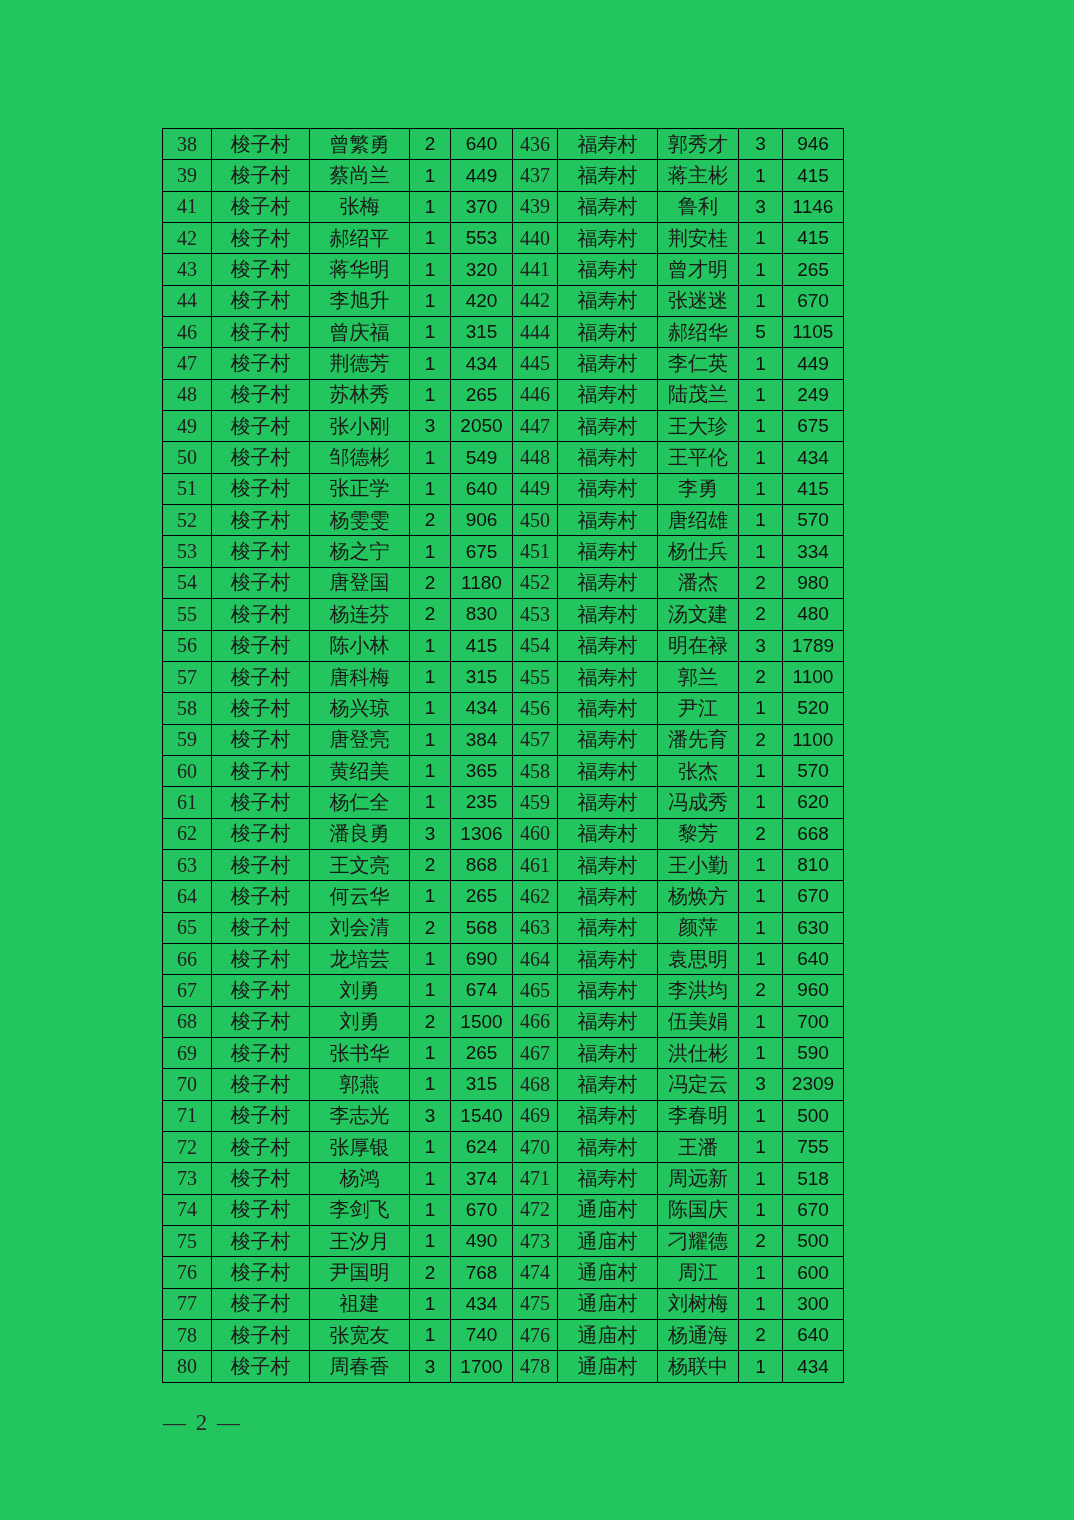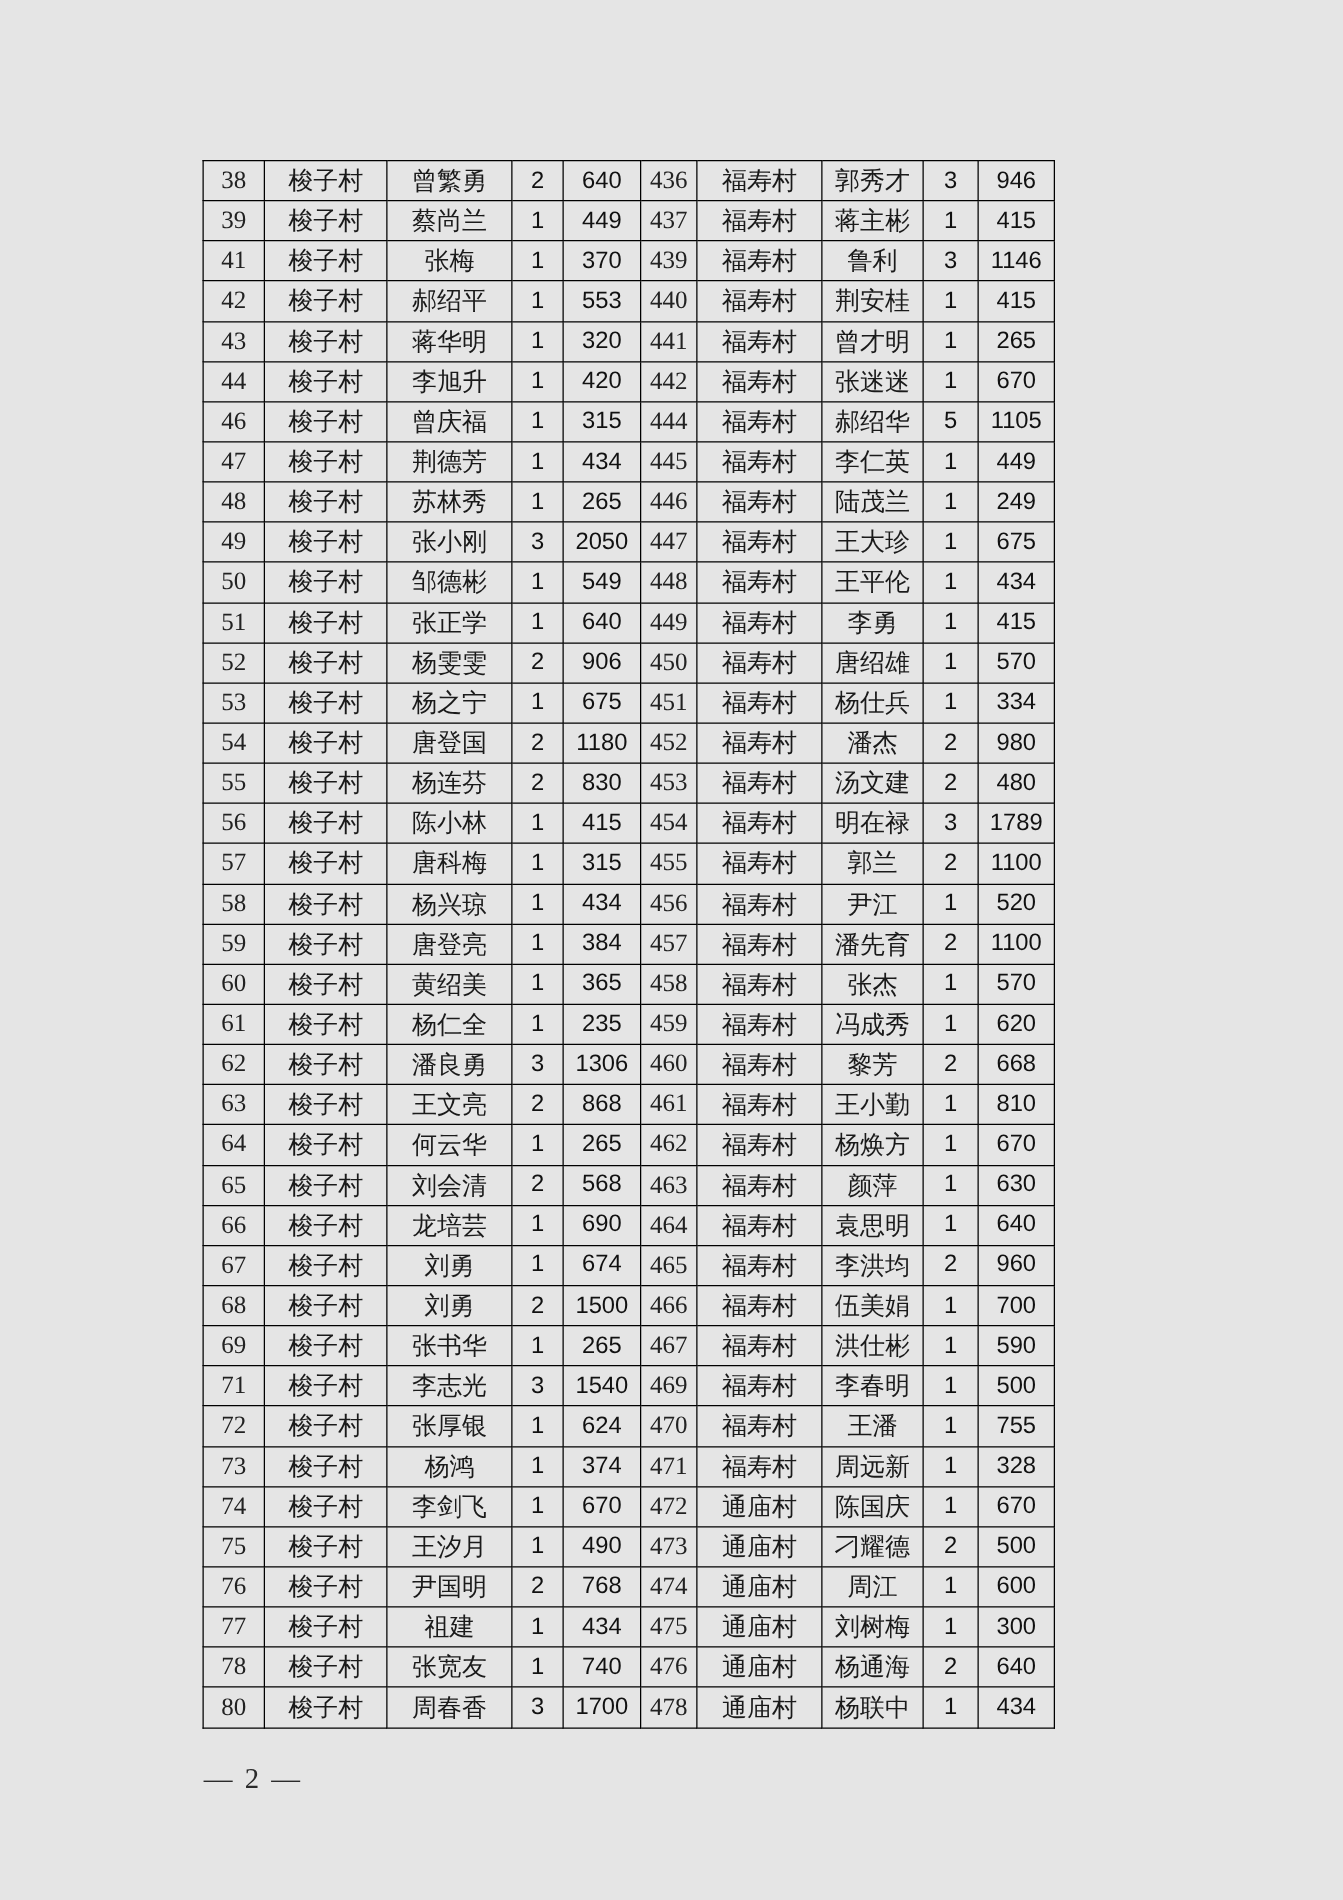--- a/index.html
+++ b/index.html
@@ -9,21 +9,21 @@
   }
   body {
     width: 1074px;
     height: 1520px;
     position: relative;
     font-family: "Liberation Serif", "DejaVu Serif", serif;
   }
   .page {
     position: absolute;
     inset: 0;
-    background: #e5e5e5;
+    background: #22c55e;
   }
   table.roster {
     position: absolute;
     left: 162px;
     top: 128px;
     width: 681px;
     height: 1255px;
     border-collapse: collapse;
     table-layout: fixed;
   }
@@ -438,20 +438,32 @@
           <td class="c-cjk">张书华</td>
           <td class="c-num">1</td>
           <td class="c-num">265</td>
           <td class="c-serial">467</td>
           <td class="c-cjk">福寿村</td>
           <td class="c-cjk">洪仕彬</td>
           <td class="c-num">1</td>
           <td class="c-num">590</td>
         </tr>
         <tr>
+          <td class="c-serial">70</td>
+          <td class="c-cjk">梭子村</td>
+          <td class="c-cjk">郭燕</td>
+          <td class="c-num">1</td>
+          <td class="c-num">315</td>
+          <td class="c-serial">468</td>
+          <td class="c-cjk">福寿村</td>
+          <td class="c-cjk">冯定云</td>
+          <td class="c-num">3</td>
+          <td class="c-num">2309</td>
+        </tr>
+        <tr>
           <td class="c-serial">71</td>
           <td class="c-cjk">梭子村</td>
           <td class="c-cjk">李志光</td>
           <td class="c-num">3</td>
           <td class="c-num">1540</td>
           <td class="c-serial">469</td>
           <td class="c-cjk">福寿村</td>
           <td class="c-cjk">李春明</td>
           <td class="c-num">1</td>
           <td class="c-num">500</td>
@@ -471,21 +483,21 @@
         <tr>
           <td class="c-serial">73</td>
           <td class="c-cjk">梭子村</td>
           <td class="c-cjk">杨鸿</td>
           <td class="c-num">1</td>
           <td class="c-num">374</td>
           <td class="c-serial">471</td>
           <td class="c-cjk">福寿村</td>
           <td class="c-cjk">周远新</td>
           <td class="c-num">1</td>
-          <td class="c-num">328</td>
+          <td class="c-num">518</td>
         </tr>
         <tr>
           <td class="c-serial">74</td>
           <td class="c-cjk">梭子村</td>
           <td class="c-cjk">李剑飞</td>
           <td class="c-num">1</td>
           <td class="c-num">670</td>
           <td class="c-serial">472</td>
           <td class="c-cjk">通庙村</td>
           <td class="c-cjk">陈国庆</td>

